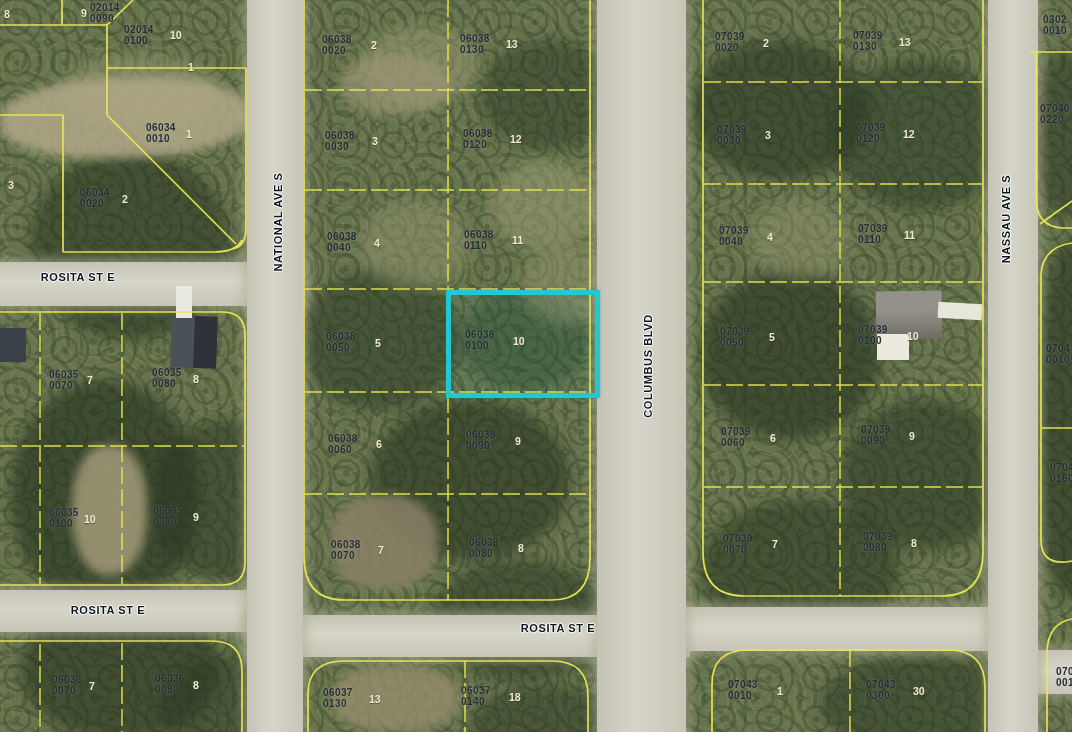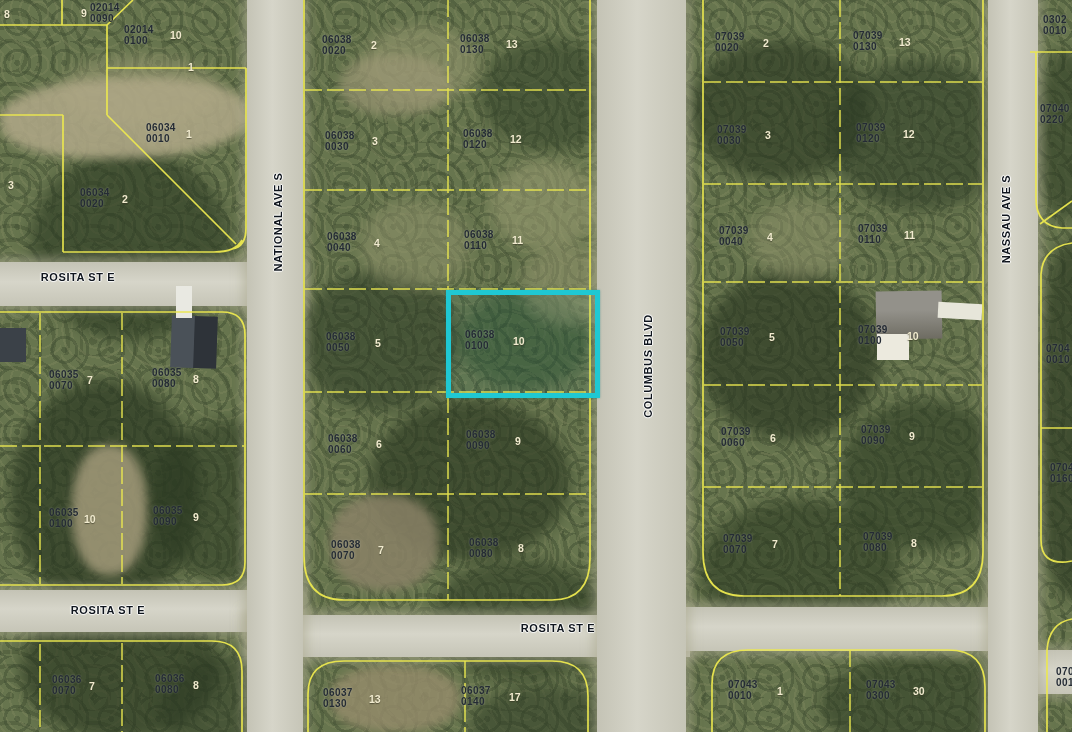--- a/index.html
+++ b/index.html
@@ -203,21 +203,21 @@
 0070</div>
       <div class="lot" style="left: 378px; top: 544px;">7</div>
       <div class="plabel" style="left: 469px; top: 537px;">06038
 0080</div>
       <div class="lot" style="left: 518px; top: 542px;">8</div>
       <div class="plabel" style="left: 323px; top: 687px;">06037
 0130</div>
       <div class="lot" style="left: 369px; top: 693px;">13</div>
       <div class="plabel" style="left: 461px; top: 685px;">06037
 0140</div>
-      <div class="lot" style="left: 509px; top: 691px;">17</div>
+      <div class="lot" style="left: 509px; top: 691px;">18</div>
       <div class="plabel" style="left: 715px; top: 31px;">07039
 0020</div>
       <div class="lot" style="left: 763px; top: 37px;">2</div>
       <div class="plabel" style="left: 853px; top: 30px;">07039
 0130</div>
       <div class="lot" style="left: 899px; top: 36px;">13</div>
       <div class="plabel" style="left: 717px; top: 124px;">07039
 0030</div>
       <div class="lot" style="left: 765px; top: 129px;">3</div>
       <div class="plabel" style="left: 856px; top: 122px;">07039

